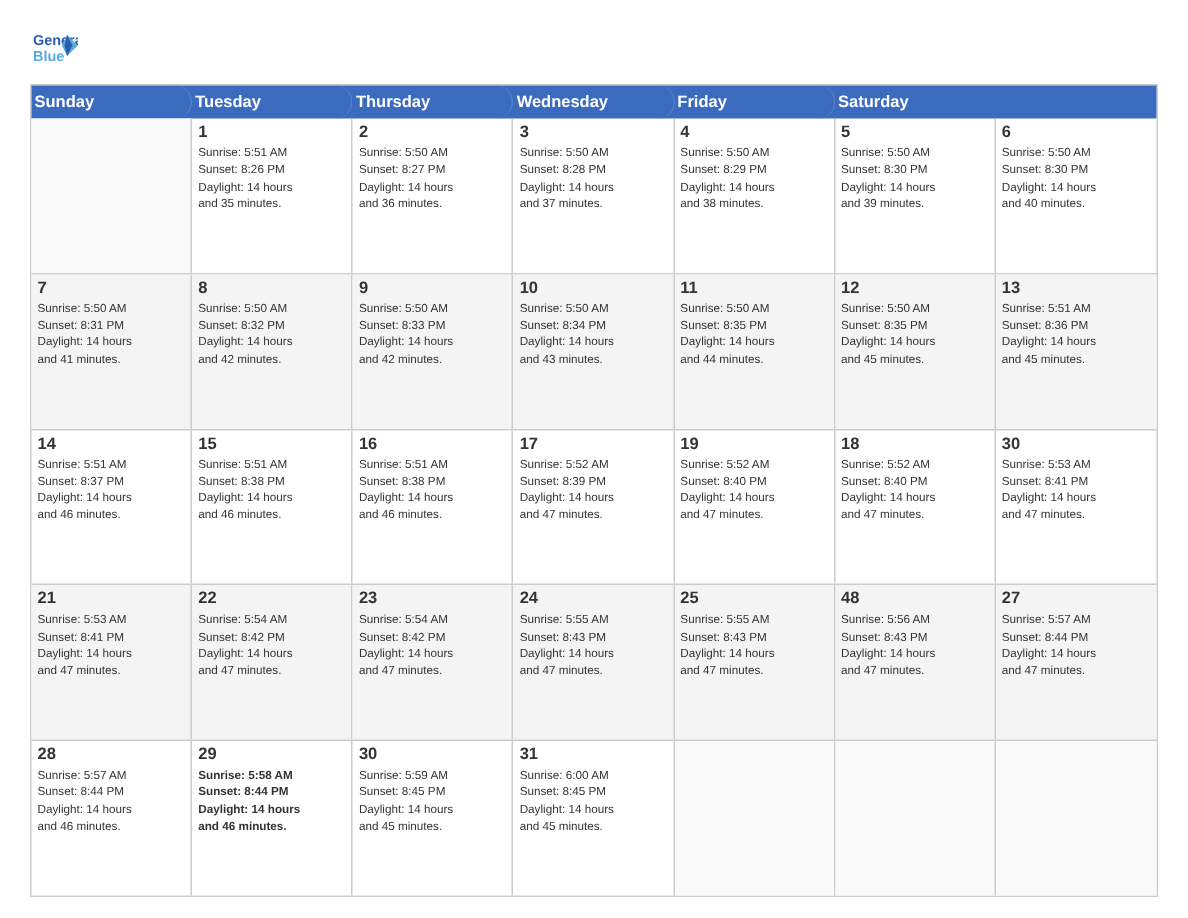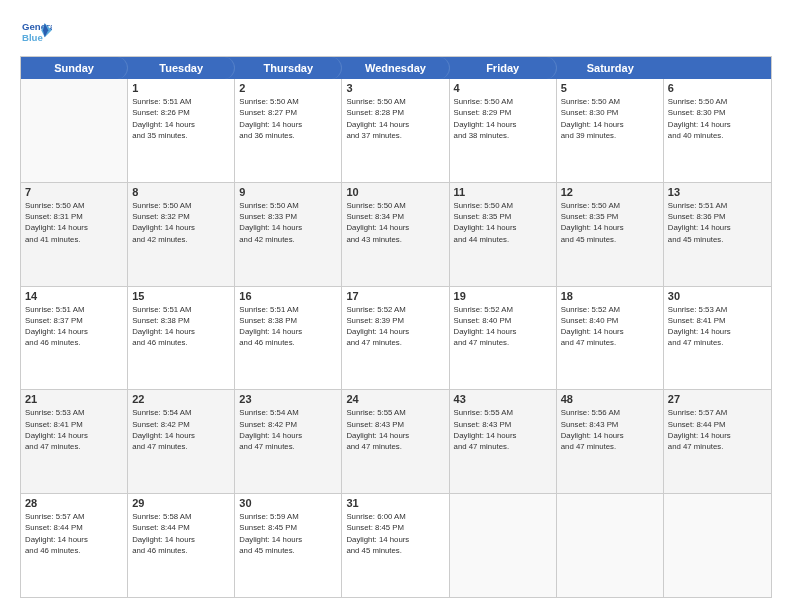--- a/index.html
+++ b/index.html
@@ -52,21 +52,21 @@
     }
     .cal-header {
       display: grid;
       grid-template-columns: repeat(7, 1fr);
       background: #3a6bbf;
     }
     .cal-header-cell {
       color: #fff;
       font-size: 11px;
       font-weight: bold;
-      text-align: center;
+      text-align: left;
       padding: 5px 2px;
       border-right: 1px solid #5580c8;
       border-radius: 11px;
     }
     .cal-header-cell:last-child { border-right: none; }
     .cal-body {
       flex: 1;
       display: flex;
       flex-direction: column;
     }
@@ -301,21 +301,21 @@
 and 47 minutes.</div>
           </div>
           <div class="cal-cell">
             <div class="day-num">24</div>
             <div class="day-info" style="white-space: pre-line;">Sunrise: 5:55 AM
 Sunset: 8:43 PM
 Daylight: 14 hours
 and 47 minutes.</div>
           </div>
           <div class="cal-cell">
-            <div class="day-num">43</div>
+            <div class="day-num">25</div>
             <div class="day-info" style="white-space: pre-line;">Sunrise: 5:55 AM
 Sunset: 8:43 PM
 Daylight: 14 hours
 and 47 minutes.</div>
           </div>
           <div class="cal-cell">
             <div class="day-num">48</div>
             <div class="day-info" style="white-space: pre-line;">Sunrise: 5:56 AM
 Sunset: 8:43 PM
 Daylight: 14 hours
@@ -332,21 +332,21 @@
         <div class="cal-row">
           <div class="cal-cell">
             <div class="day-num">28</div>
             <div class="day-info" style="white-space: pre-line;">Sunrise: 5:57 AM
 Sunset: 8:44 PM
 Daylight: 14 hours
 and 46 minutes.</div>
           </div>
           <div class="cal-cell">
             <div class="day-num">29</div>
-            <div class="day-info" style="white-space: pre-line;">Sunrise: 5:58 AM
+            <div class="day-info" style="white-space: pre-line; font-weight: bold;">Sunrise: 5:58 AM
 Sunset: 8:44 PM
 Daylight: 14 hours
 and 46 minutes.</div>
           </div>
           <div class="cal-cell">
             <div class="day-num">30</div>
             <div class="day-info" style="white-space: pre-line;">Sunrise: 5:59 AM
 Sunset: 8:45 PM
 Daylight: 14 hours
 and 45 minutes.</div>

